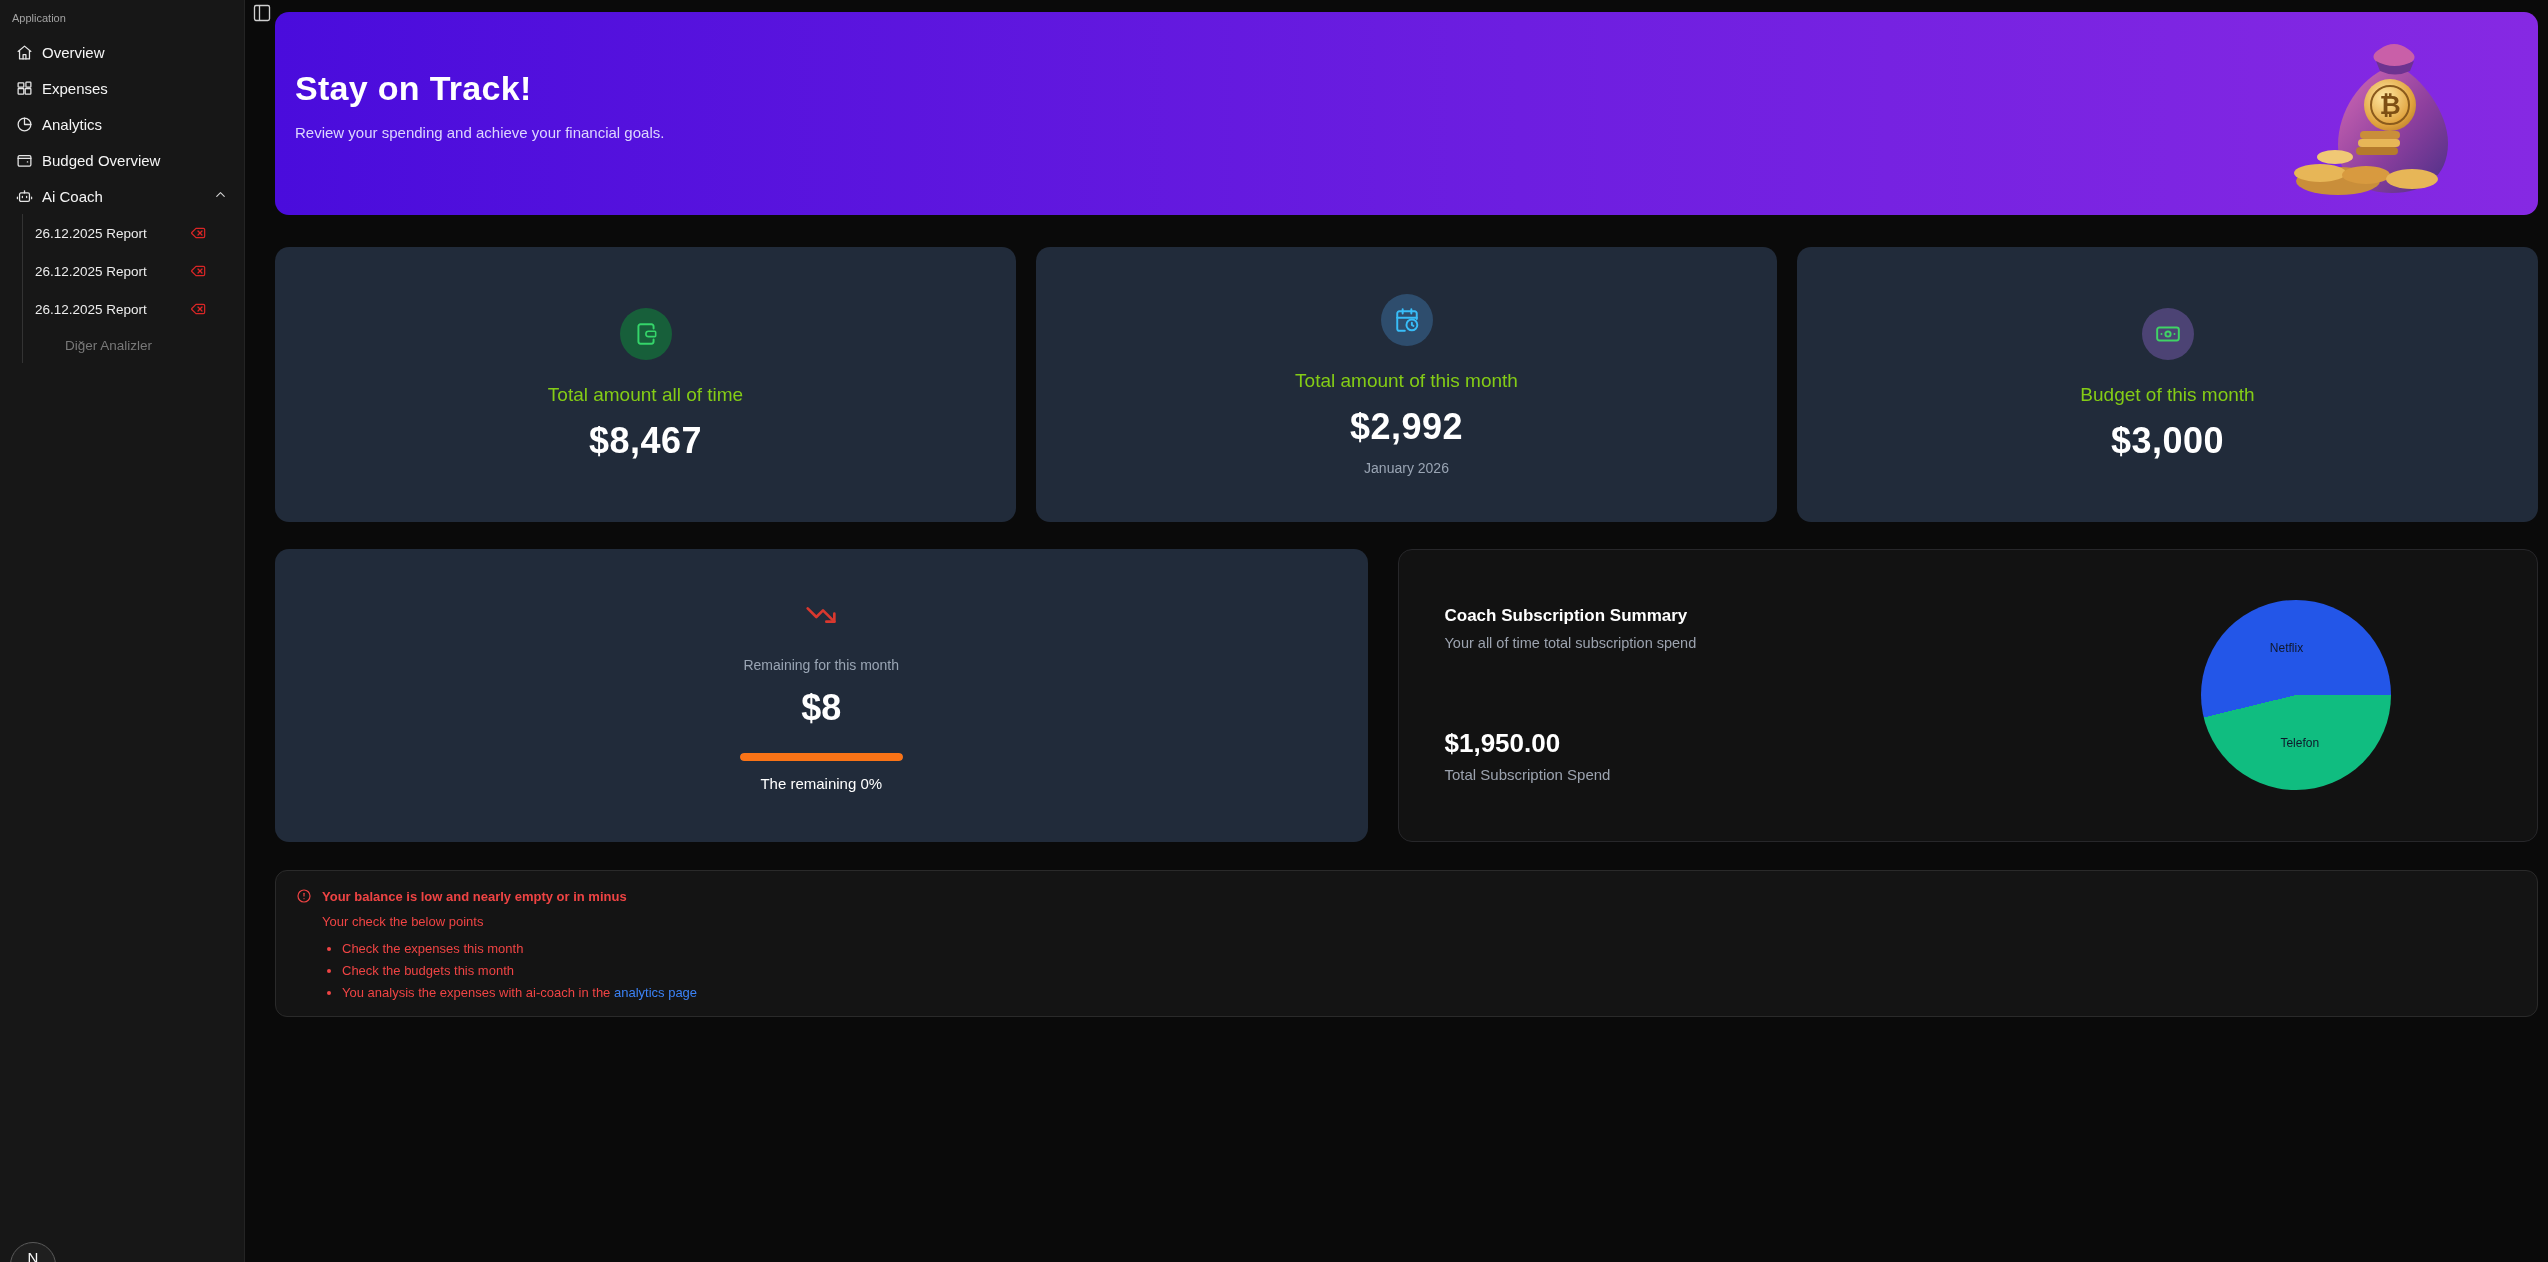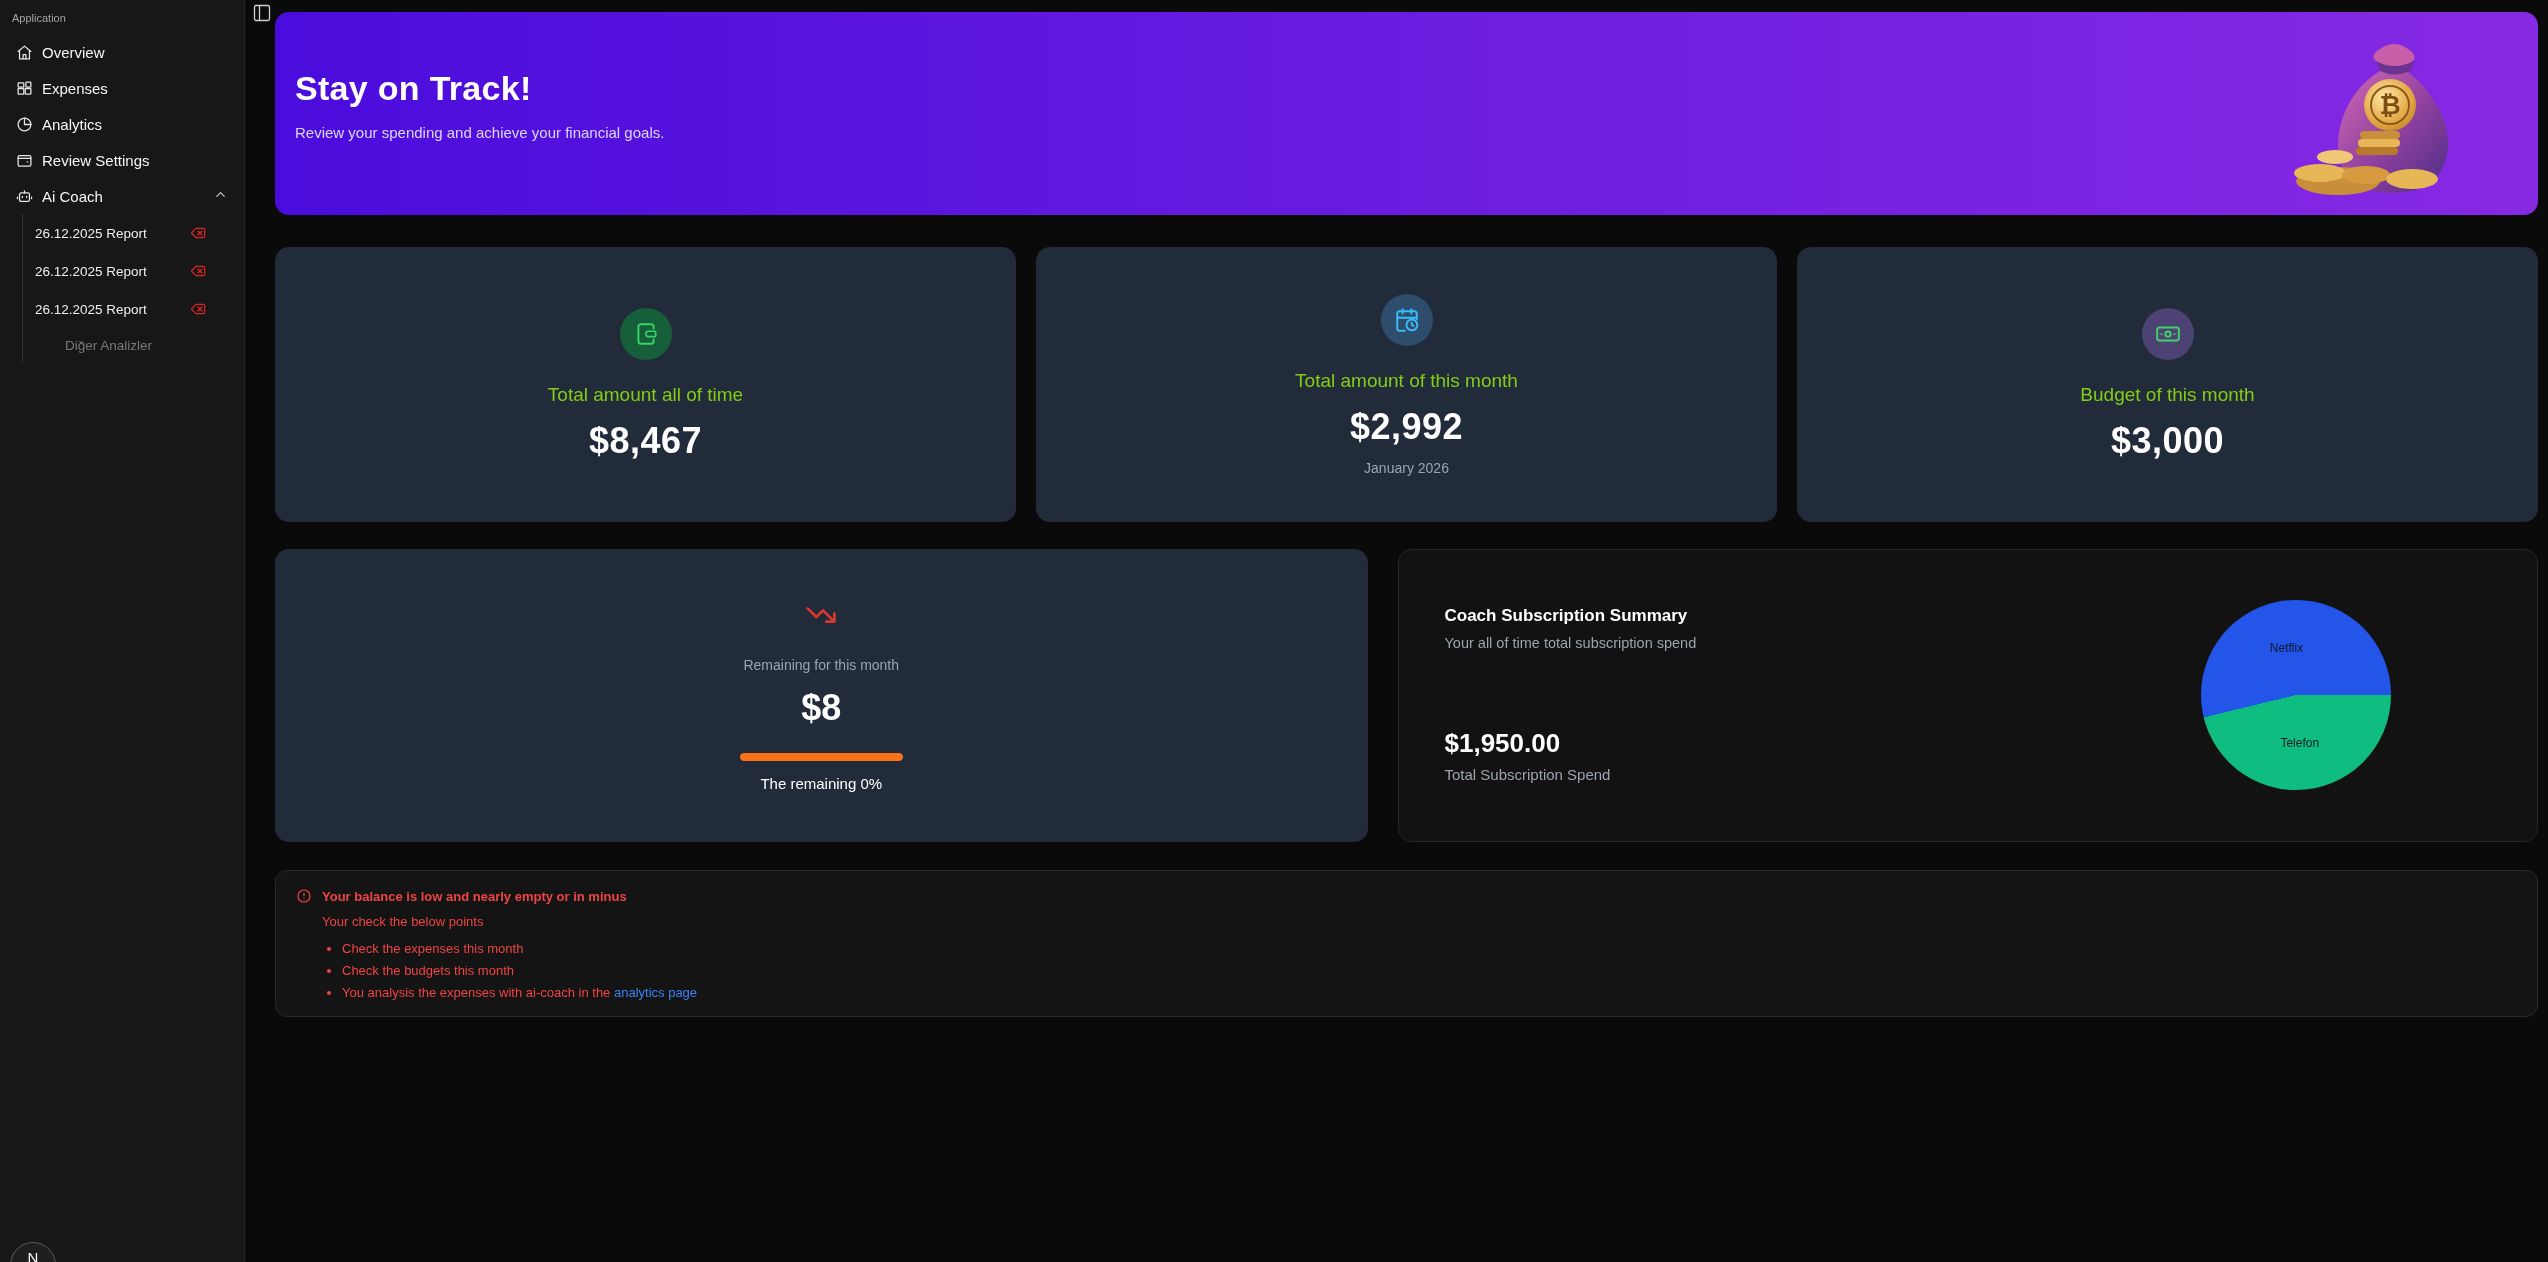--- a/index.html
+++ b/index.html
@@ -158,21 +158,21 @@
       </svg>
     <span>Analytics</span>
   </div>
 
   <div class="nav-item">
     <svg viewBox="0 0 24 24">
         <rect x="3" y="5" width="18" height="15" rx="2"></rect>
         <path d="M3 9h18"></path>
         <path d="M16 14h.5"></path>
       </svg>
-    <span>Review Settings</span>
+    <span>Budged Overview</span>
   </div>
 
   <div class="nav-item">
     <svg viewBox="0 0 24 24">
         <path d="M12 7V4"></path>
         <rect x="5" y="7" width="14" height="12" rx="2"></rect>
         <path d="M2 13v2M22 13v2"></path>
         <path d="M9 12v1.5M15 12v1.5"></path>
       </svg>
     <span>Ai Coach</span>

